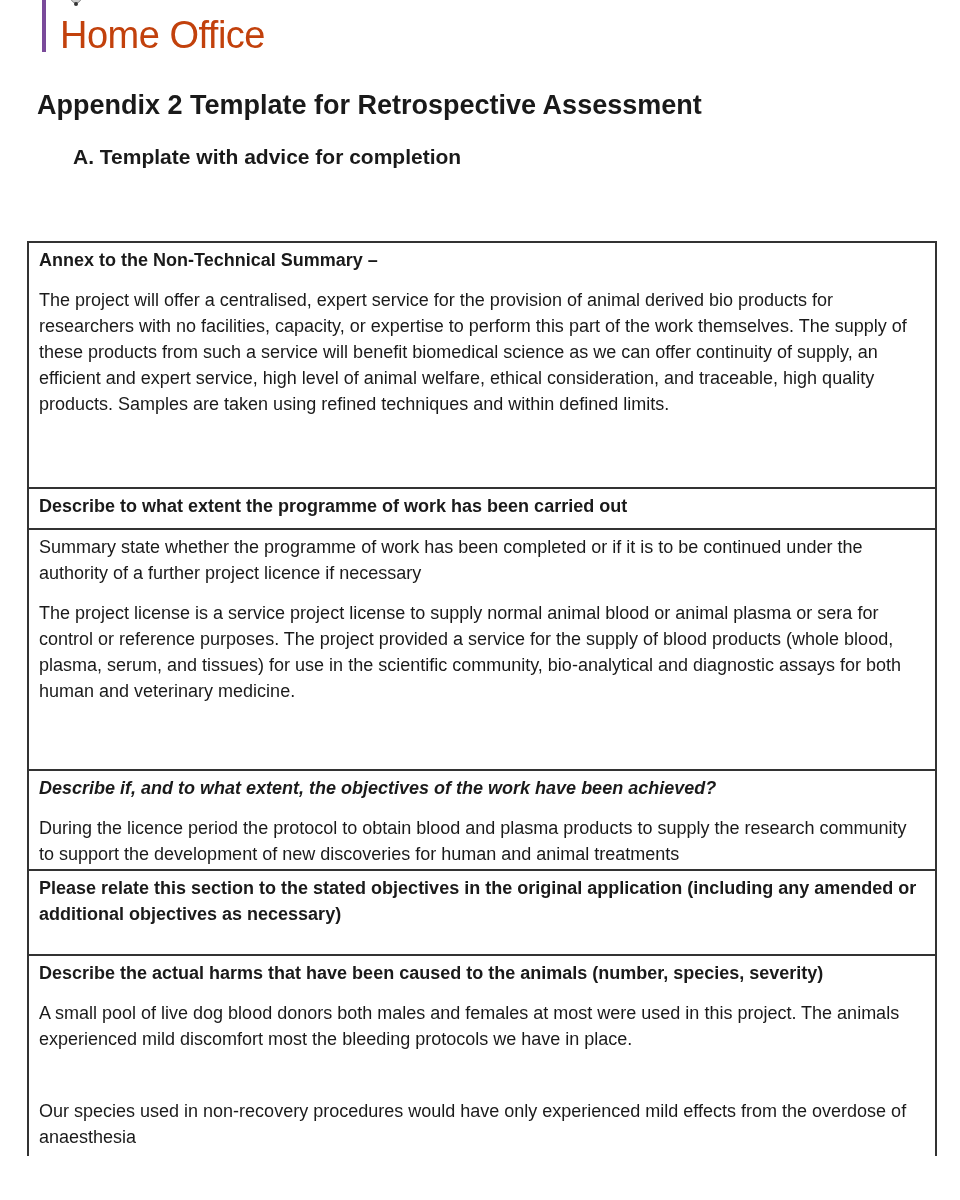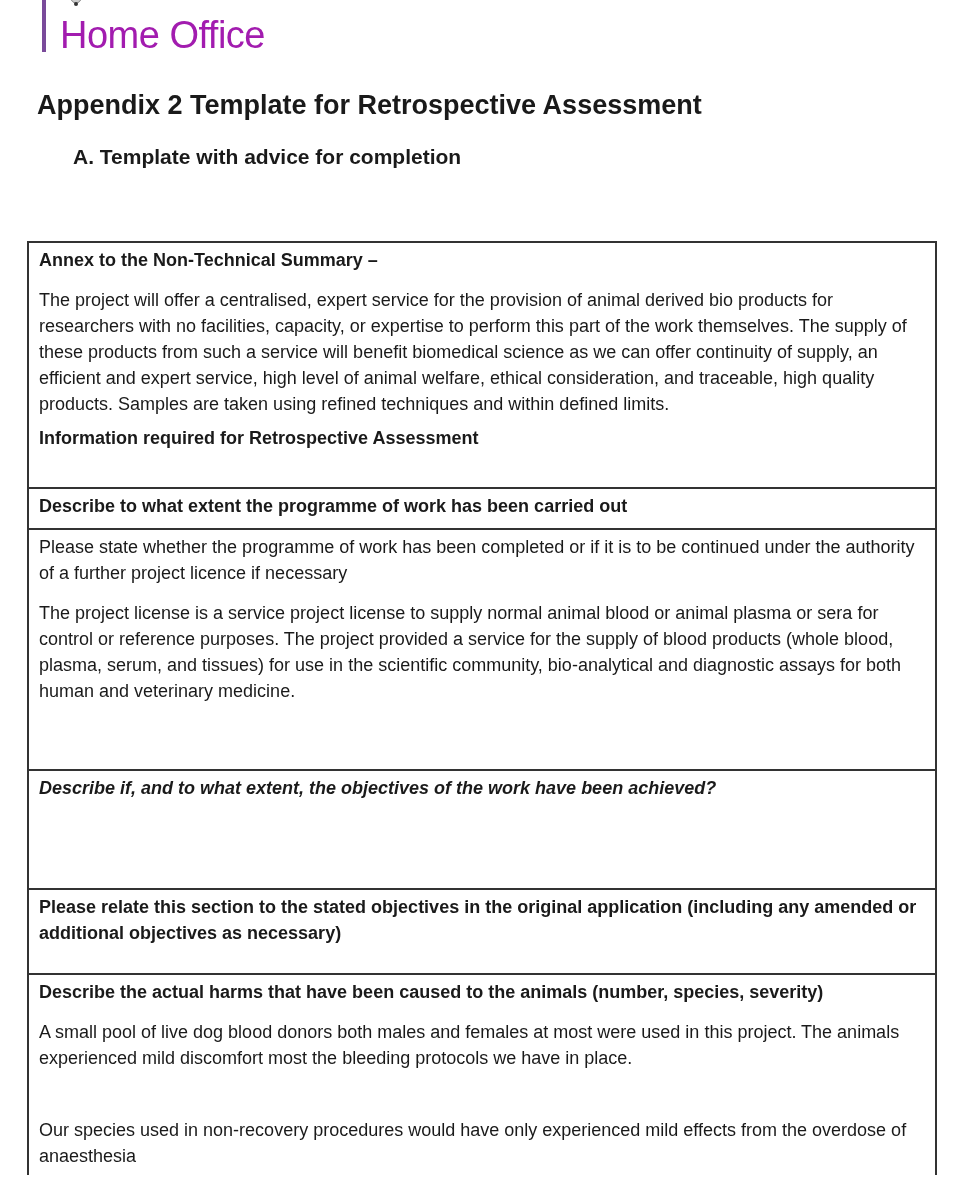--- a/index.html
+++ b/index.html
@@ -1,19 +1,19 @@
 <!DOCTYPE html>
 <html><head>
 <meta charset="utf-8">
 <style>
   html,body{margin:0;padding:0;background:#fff;}
   body{width:960px;height:1200px;overflow:hidden;position:relative;font-family:"Liberation Sans",sans-serif;color:#1a1a1a;}
   .logo-bar{position:absolute;left:42px;top:0;width:4px;height:52px;background:#7a4a9a;}
   .crest{position:absolute;left:68px;top:-6px;width:16px;height:12px;}
-  .logo-text{position:absolute;left:60px;top:14px;font-size:38px;font-weight:400;letter-spacing:-0.5px;color:#a21caf;}
+  .logo-text{position:absolute;left:60px;top:14px;font-size:38px;font-weight:400;letter-spacing:-0.5px;color:#c2410c;}
   .h1{position:absolute;left:37px;top:90px;font-size:27px;font-weight:700;}
   .h2{position:absolute;left:73px;top:145px;font-size:21px;font-weight:700;text-align:right;}
   .table{position:absolute;left:27px;top:241px;width:906px;border:2px solid #333;border-bottom:none;}
   .cell{border-bottom:2px solid #333;padding:4px 10px 16px 10px;box-sizing:border-box;font-size:18px;line-height:26px;}
   .b{font-weight:700;}
   .bi{font-weight:700;font-style:italic;}
   p{margin:0;}
   .gap{height:14px;}
 </style>
 </head>
@@ -30,33 +30,33 @@
 
 <div class="h1">Appendix 2 Template for Retrospective Assessment</div>
 <div class="h2">A. Template with advice for completion</div>
 
 <div class="table">
   <div class="cell" style="height:246px">
     <p class="b">Annex to the Non-Technical Summary –</p>
     <div class="gap"></div>
     <p>The project will offer a centralised, expert service for the provision of animal derived bio products for researchers with no facilities, capacity, or expertise to perform this part of the work themselves. The supply of these products from such a service will benefit biomedical science as we can offer continuity of supply, an efficient and expert service, high level of animal welfare, ethical consideration, and traceable, high quality products. Samples are taken using refined techniques and within defined limits.</p>
     <div class="gap" style="height:8px"></div>
-    <p class="b">Information required for Retrospective Assessment</p>
   </div>
   <div class="cell" style="height:41px">
     <p class="b">Describe to what extent the programme of work has been carried out</p>
   </div>
   <div class="cell" style="height:241px">
-    <p>Please state whether the programme of work has been completed or if it is to be continued under the authority of a further project licence if necessary</p>
+    <p>Summary state whether the programme of work has been completed or if it is to be continued under the authority of a further project licence if necessary</p>
     <div class="gap"></div>
     <p>The project license is a service project license to supply normal animal blood or animal plasma or sera for control or reference purposes. The project provided a service for the supply of blood products (whole blood, plasma, serum, and tissues) for use in the scientific community, bio-analytical and diagnostic assays for both human and veterinary medicine.</p>
   </div>
-  <div class="cell" style="height:119px">
+  <div class="cell" style="height:100px">
     <p class="bi">Describe if, and to what extent, the objectives of the work have been achieved?</p>
     <div class="gap"></div>
+    <p>During the licence period the protocol to obtain blood and plasma products to supply the research community to support the development of new discoveries for human and animal treatments</p>
   </div>
   <div class="cell" style="height:85px">
     <p class="b">Please relate this section to the stated objectives in the original application (including any amended or additional objectives as necessary)</p>
   </div>
   <div class="cell" style="height:200px;border-bottom:none">
     <p class="b">Describe the actual harms that have been caused to the animals (number, species, severity)</p>
     <div class="gap"></div>
     <p>A small pool of live dog blood donors both males and females at most were used in this project. The animals experienced mild  discomfort most the bleeding protocols we have in place.</p>
     <div style="height:46px"></div>
     <p>Our species used in non-recovery procedures would have only experienced mild effects from the overdose of anaesthesia</p>

